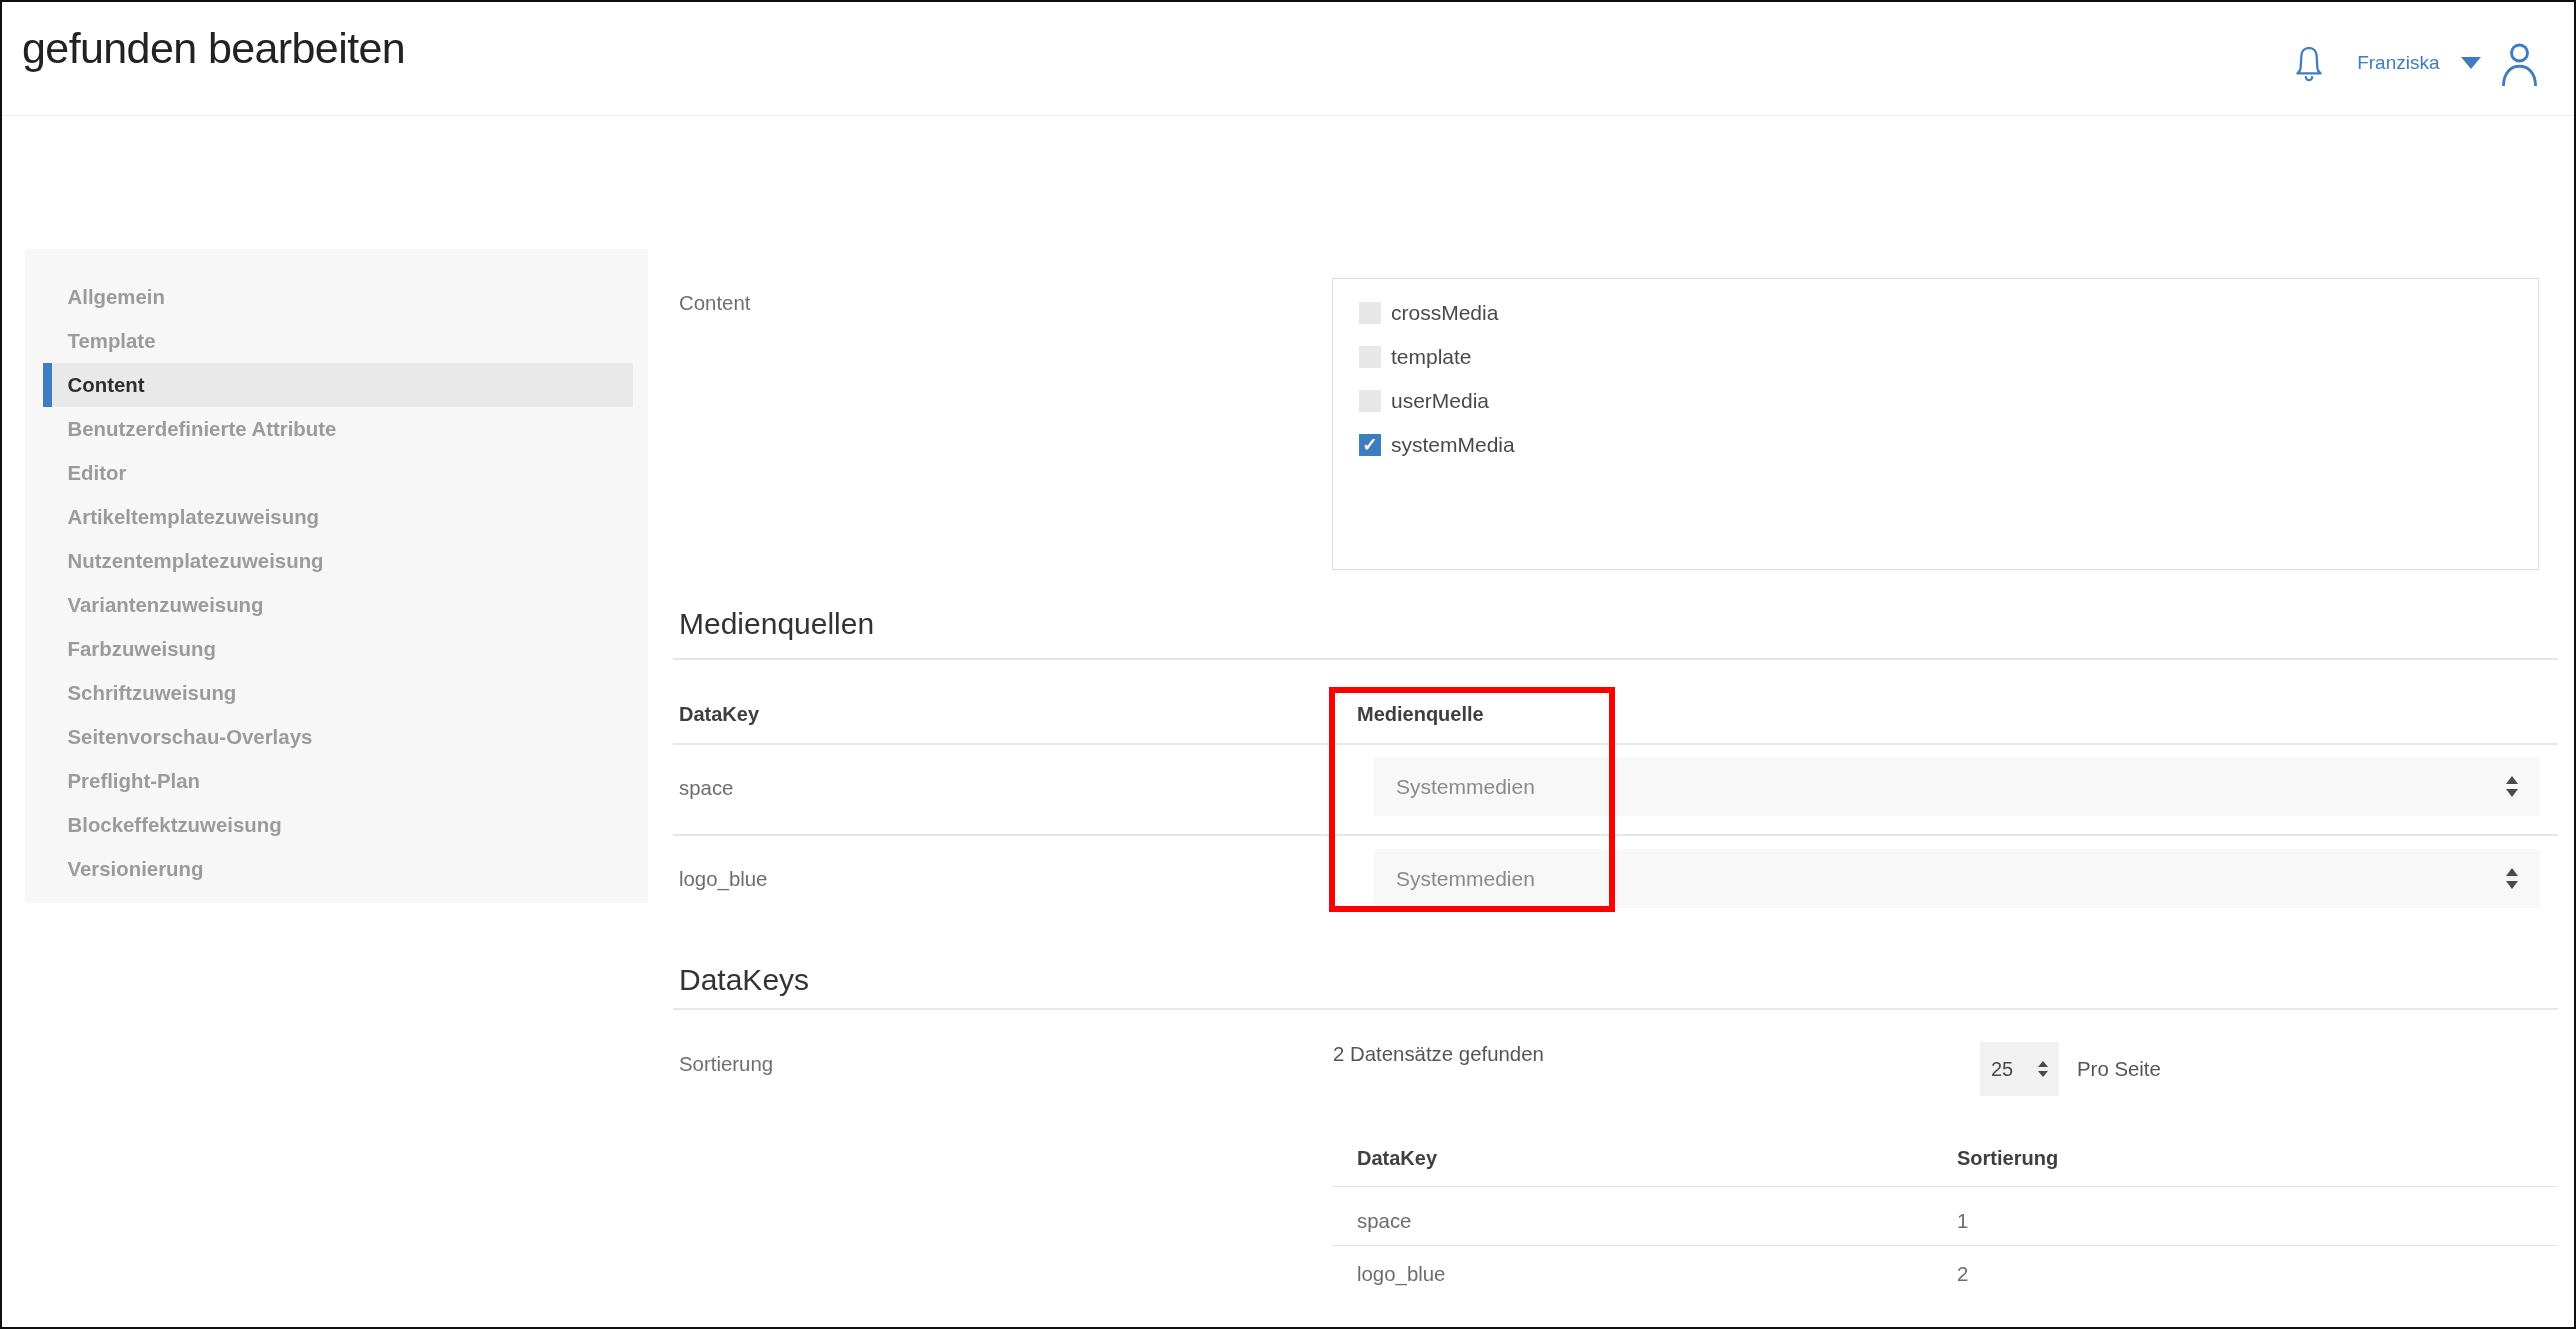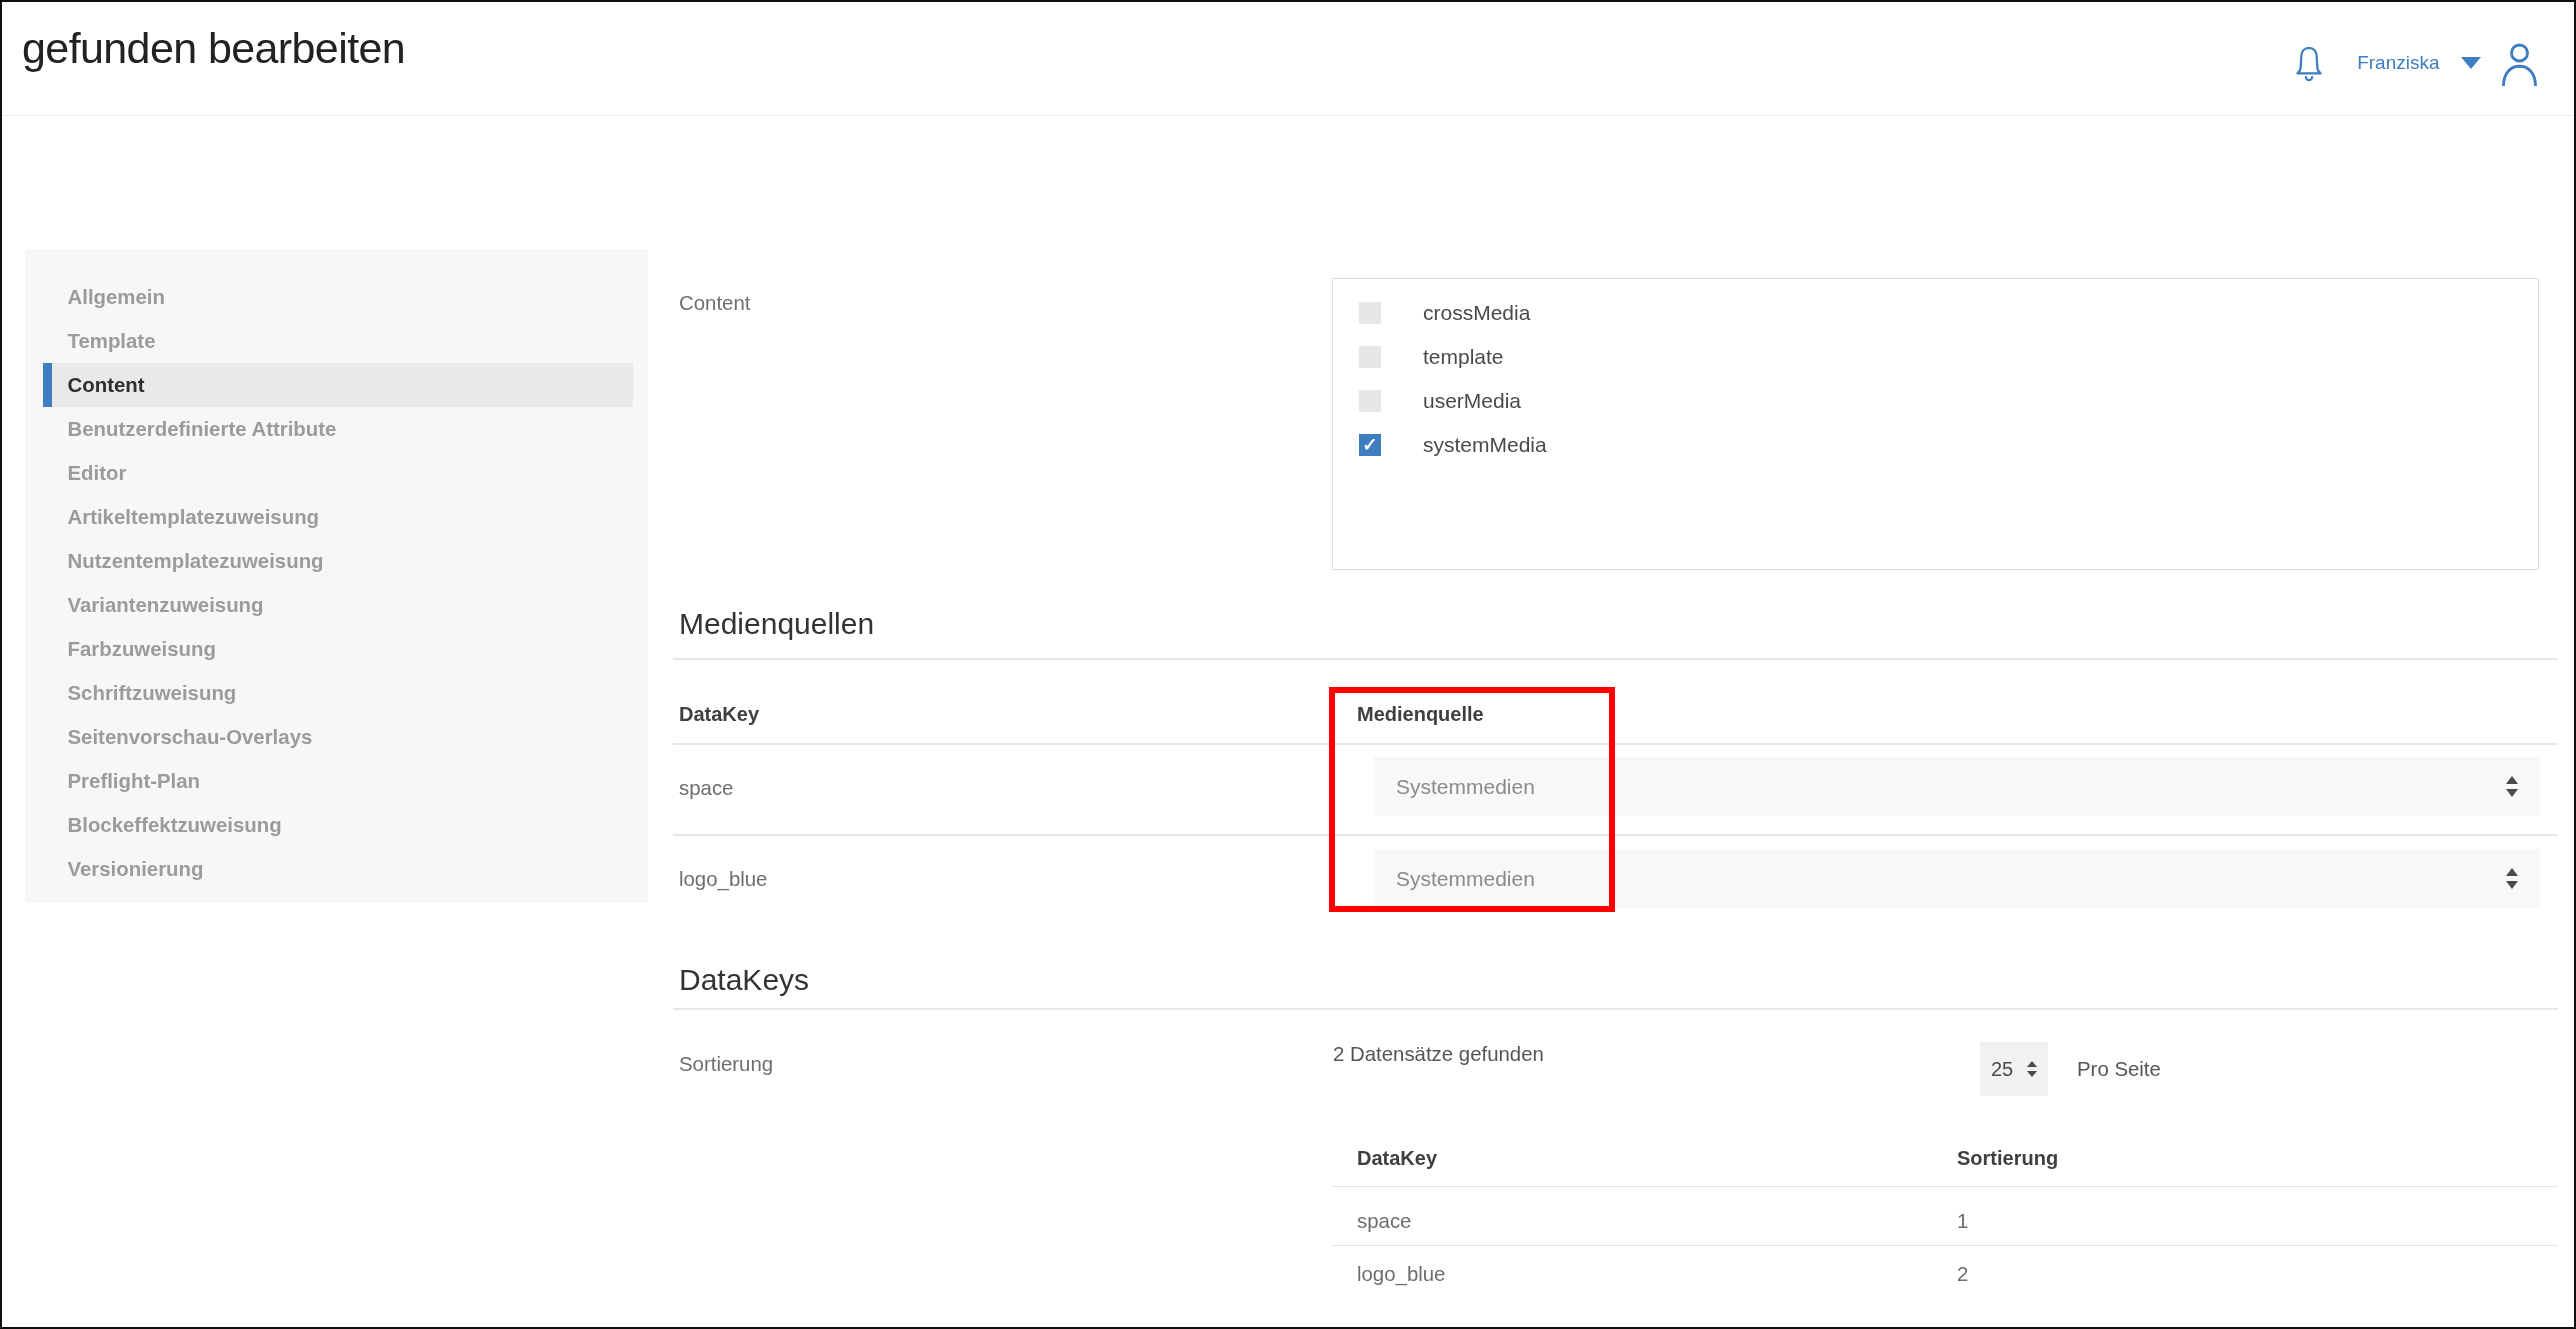--- a/index.html
+++ b/index.html
@@ -51,35 +51,35 @@
   
   .checkbox-panel { position:absolute; left:653px; top:0; width:1207px; height:292px;
                     border:1.2px solid #dddddd; box-sizing:border-box; background:#fff; }
   .cb-list { padding:12.4px 0 0 26px; }
   .cb-row { display:flex; align-items:center; height:44px; }
   .cb-box { width:22px; height:22px; background:#e7e7e7; margin-right:10px; flex:0 0 auto;
             display:flex; align-items:center; justify-content:center; cursor:pointer; }
   .cb-box .glyph { display:none; }
   .cb-box.checked { background:#3d7dc0; }
   .cb-box.checked .glyph { display:block; color:#fff; font-size:18.5px; font-weight:bold; line-height:1; }
-  .cb-label { font-size:21px; color:#4a4a4a;margin-left:32px; }
+  .cb-label { font-size:21px; color:#4a4a4a; }
 
   
   .select-box { position:absolute; left:695px; width:1166px; height:59px; background:#f8f8f8;
                 display:flex; align-items:center; box-sizing:border-box; padding:0 22px;
                 font-size:21px; color:#8a8a8a; cursor:pointer; }
   .select-box .sel-text { flex:1 1 auto; }
   .stepper { display:flex; flex-direction:column; align-items:center; gap:4.3px; }
   .tri-up { width:0; height:0; border-left:6.8px solid transparent; border-right:6.8px solid transparent; border-bottom:8px solid #4a4a4a; }
   .tri-down { width:0; height:0; border-left:6.8px solid transparent; border-right:6.8px solid transparent; border-top:8px solid #4a4a4a; }
   .stepper.small { gap:3.1px; }
   .stepper.small .tri-up { border-left-width:5px; border-right-width:5px; border-bottom-width:6.2px; }
   .stepper.small .tri-down { border-left-width:5px; border-right-width:5px; border-top-width:6.2px; }
 
-  .pagesize { position:absolute; left:1301px; top:764px; width:68px; height:54px; background:#f1f1f1;
+  .pagesize { position:absolute; left:1301px; top:764px; width:79px; height:54px; background:#f1f1f1;
               display:flex; align-items:center; justify-content:space-between; box-sizing:border-box;
               padding:0 11px; font-size:20px; color:#4a4a4a; cursor:pointer; }
 
   
   .red-annotation { position:absolute; left:650px; top:409px; width:286px; height:225px;
                     border:6.2px solid #ff0000; box-sizing:border-box; pointer-events:none; z-index:5; }
 </style>
 </head>
 <body>
 

